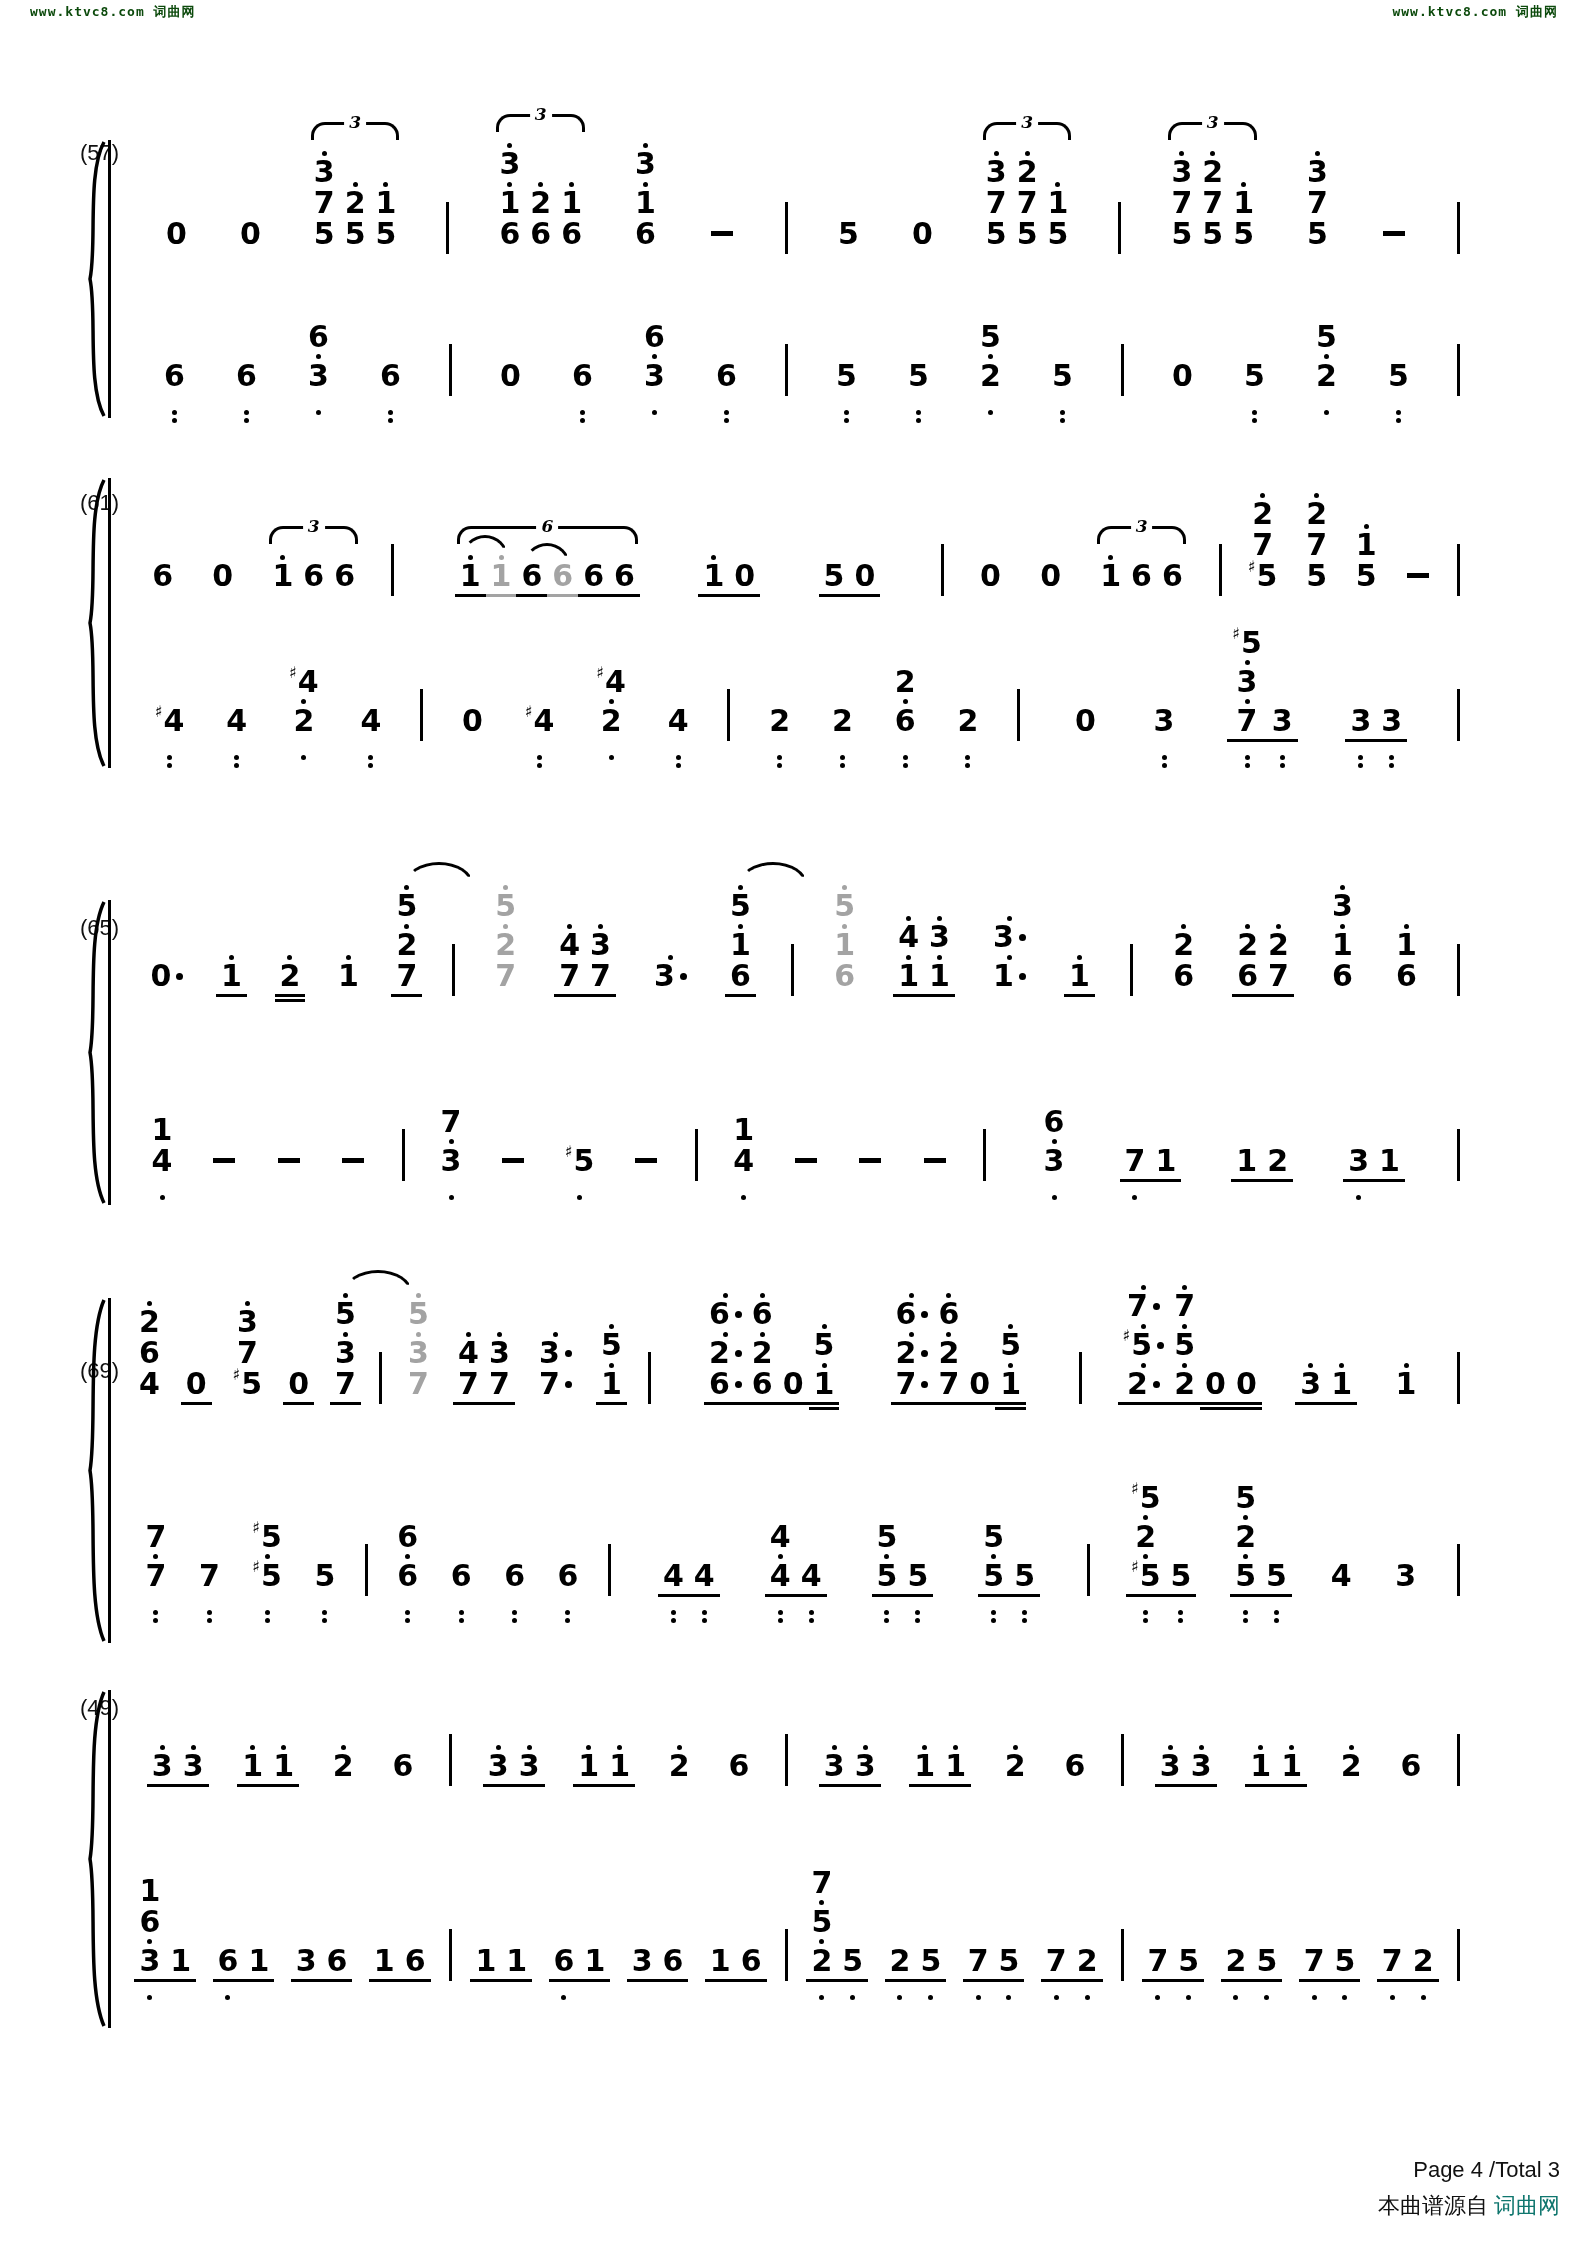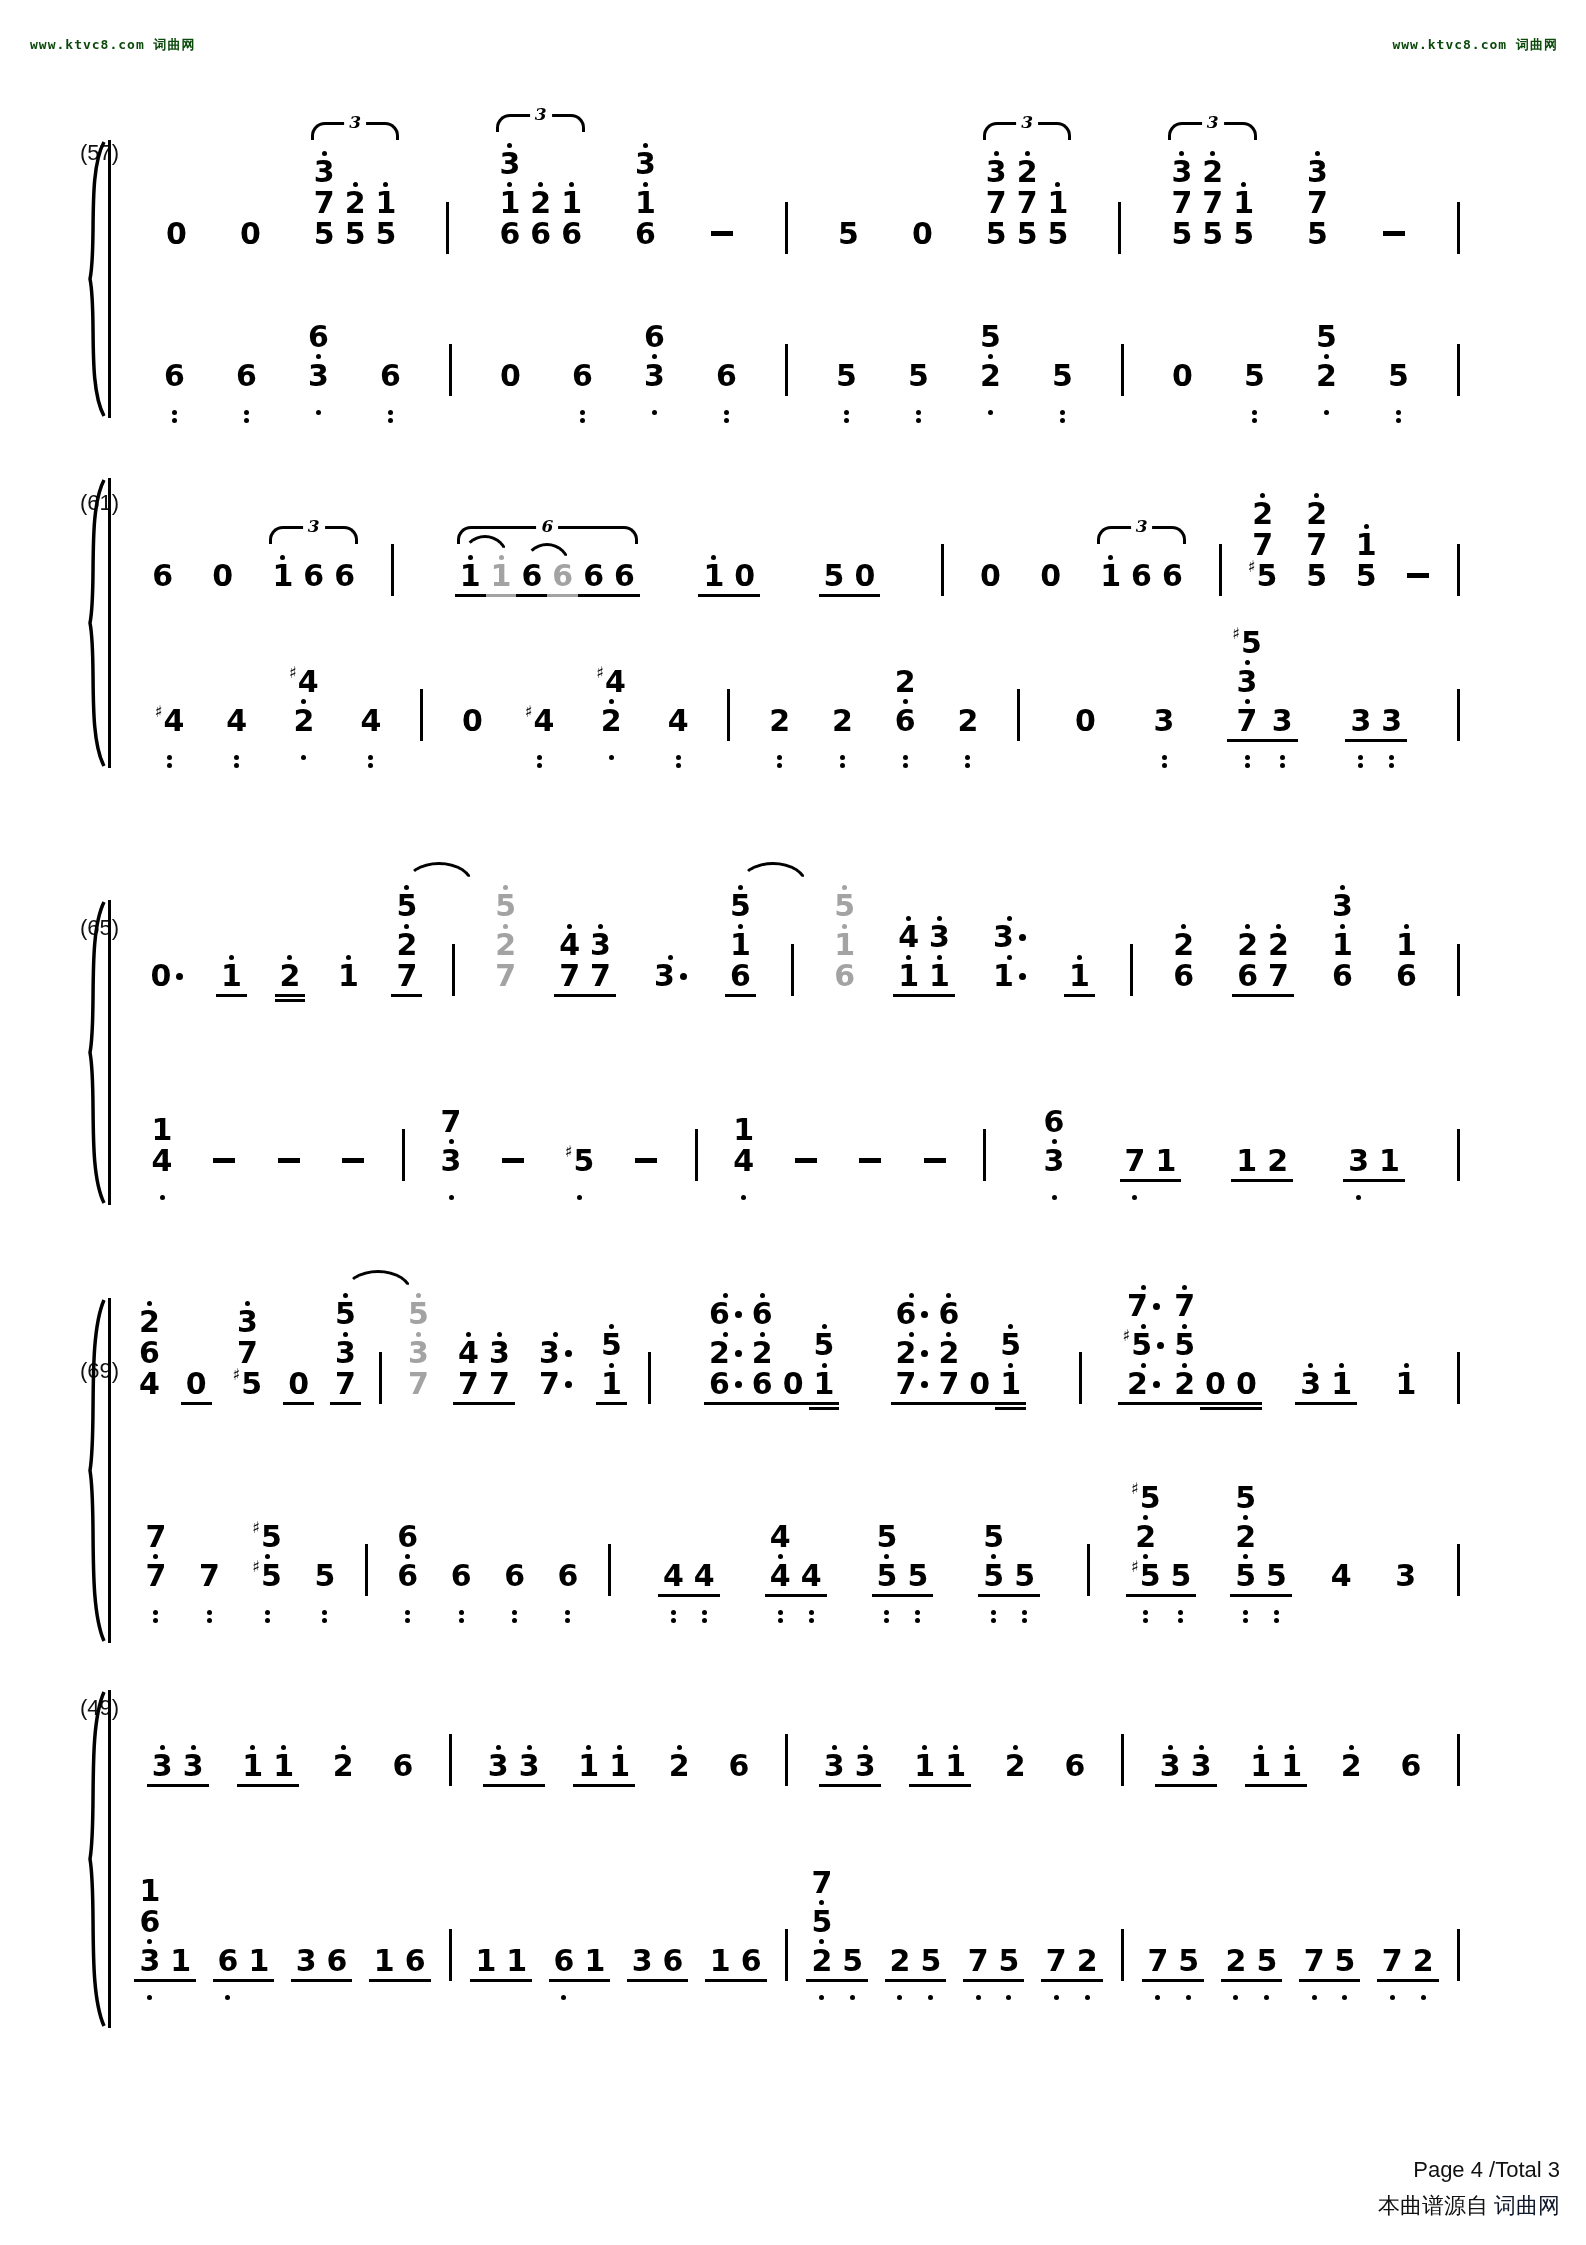--- a/index.html
+++ b/index.html
@@ -1,18 +1,18 @@
 <!DOCTYPE html>
 <html><head>
 <meta charset="utf-8">
 <style>
   html,body{margin:0;padding:0;background:#fff;}
   .page{position:relative;width:1586px;height:2245px;background:#fff;margin:0 auto;overflow:hidden;
         font-family:"DejaVu Sans",sans-serif;color:#000;}
-  .wm{position:absolute;top:3px;font:bold 13px "DejaVu Sans Mono",monospace;color:#0c4a0c;letter-spacing:1px;margin-top:33px;}
+  .wm{position:absolute;top:3px;font:bold 13px "DejaVu Sans Mono",monospace;color:#0c4a0c;letter-spacing:1px;}
   .wm.left{left:30px;} .wm.right{right:28px;}
   .syslabel{position:absolute;left:80px;font:22px "Liberation Sans",sans-serif;color:#111;}
   .sysline{position:absolute;left:108px;width:3px;background:#000;}
   .brace{position:absolute;left:80px;}
   .staverow{position:absolute;left:118px;right:124px;height:152px;display:flex;align-items:flex-end;}
   .meas{display:flex;align-items:flex-end;justify-content:space-evenly;position:relative;flex-grow:4;min-width:0;}
   .grp{display:flex;align-items:flex-end;position:relative;}
   .tok{display:flex;flex-direction:column;align-items:center;padding:0 5px;position:relative;}
   .tok.g{color:#a3a3a3;}
   .cell{display:flex;flex-direction:column;align-items:center;margin-top:1px;}
@@ -29,21 +29,21 @@
   .bl{width:3px;height:52px;background:#000;margin:0 2px 28px;flex:none;}
   .tbr{position:absolute;top:-26px;left:2px;right:2px;height:15px;border:3px solid #000;border-bottom:none;
        border-radius:14px 14px 0 0;}
   .tbn{position:absolute;top:-36px;left:50%;transform:translateX(-50%);font:italic bold 17px "DejaVu Serif",serif;
        background:#fff;padding:0 5px;z-index:1;}
   .arc{position:absolute;top:-20px;left:45%;width:62px;height:16px;border:3px solid transparent;
        border-top-color:#000;border-radius:50%/100% 100% 0 0;z-index:2;}
   .arc.a2{width:40px;left:25%;top:-17px;}
   .footer{position:absolute;right:26px;bottom:24px;text-align:right;font:22px "Liberation Sans",sans-serif;color:#111;}
   .footer .row2{margin-top:8px;}
-  .link{color:#0f172a;text-decoration:none;text-align:right;}
+  .link{color:#0f766e;text-decoration:none;text-align:right;}
 </style>
 </head>
 <body>
 
 <div class="page">
   <div class="wm left">www.ktvc8.com 词曲网</div>
   <div class="wm right">www.ktvc8.com 词曲网</div>
   <div id="score">
       <div class="syslabel" style="top: 140px;">(57)</div>
       <div class="sysline" style="top: 140px; height: 278px;"></div>

